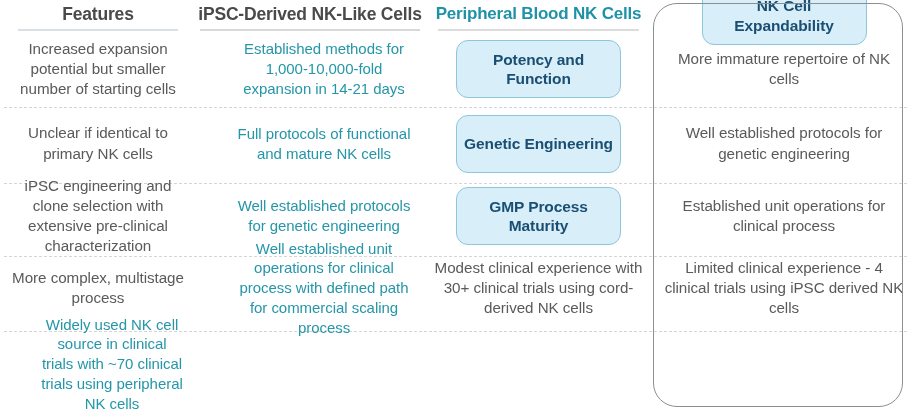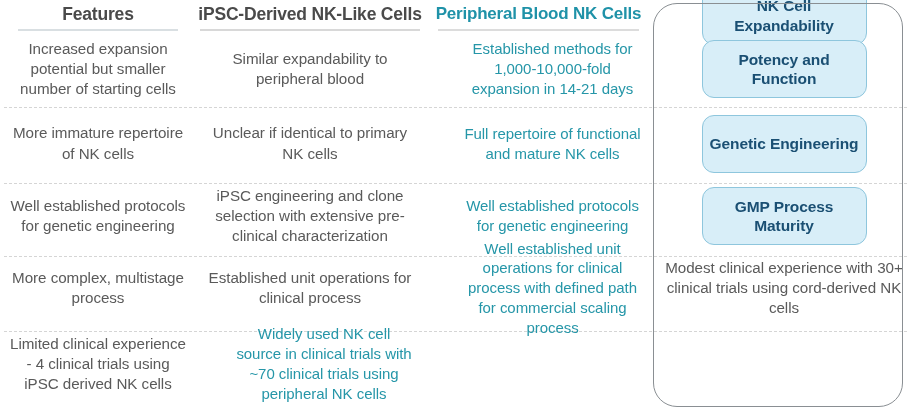--- a/index.html
+++ b/index.html
@@ -172,40 +172,37 @@
     </div>
 
     <div class="feat-cell">
       <div class="pill">
         <span class="pill-label">NK Cell Expandability</span>
       </div>
     </div>
     <div class="cell c1">
       <span class="cell-text">Increased expansion potential but smaller number of starting cells</span>
     </div>
-    <div class="cell c2">
-      <span class="cell-text">Similar expandability to peripheral blood</span>
-    </div>
     <div class="cell c3 accent">
       <span class="cell-text">Established methods for 1,000-10,000-fold expansion in 14-21 days</span>
     </div>
 
     <div class="feat-cell">
       <div class="pill">
         <span class="pill-label">Potency and Function</span>
       </div>
     </div>
     <div class="cell c1">
       <span class="cell-text">More immature repertoire of NK cells</span>
     </div>
     <div class="cell c2">
       <span class="cell-text">Unclear if identical to primary NK cells</span>
     </div>
     <div class="cell c3 accent">
-      <span class="cell-text">Full repertoire of functional and mature NK cells</span>
+      <span class="cell-text">Full protocols of functional and mature NK cells</span>
     </div>
 
     <div class="feat-cell">
       <div class="pill">
         <span class="pill-label">Genetic Engineering</span>
       </div>
     </div>
     <div class="cell c1">
       <span class="cell-text">Well established protocols for genetic engineering</span>
     </div>
@@ -214,25 +211,25 @@
     </div>
     <div class="cell c3 accent">
       <span class="cell-text">Well established protocols for genetic engineering</span>
     </div>
 
     <div class="feat-cell">
       <div class="pill">
         <span class="pill-label">GMP Process Maturity</span>
       </div>
     </div>
+    <div class="cell c1">
+      <span class="cell-text">Established unit operations for clinical process</span>
+    </div>
     <div class="cell c2">
       <span class="cell-text">More complex, multistage process</span>
-    </div>
-    <div class="cell c1">
-      <span class="cell-text">Established unit operations for clinical process</span>
     </div>
     <div class="cell c3 accent">
       <span class="cell-text">Well established unit operations for clinical process with defined path for commercial scaling process</span>
     </div>
 
     <div class="cell c1">
       <span class="cell-text">Modest clinical experience with 30+ clinical trials using cord-derived NK cells</span>
     </div>
     <div class="cell c2">
       <span class="cell-text">Limited clinical experience - 4 clinical trials using iPSC derived NK cells</span>

